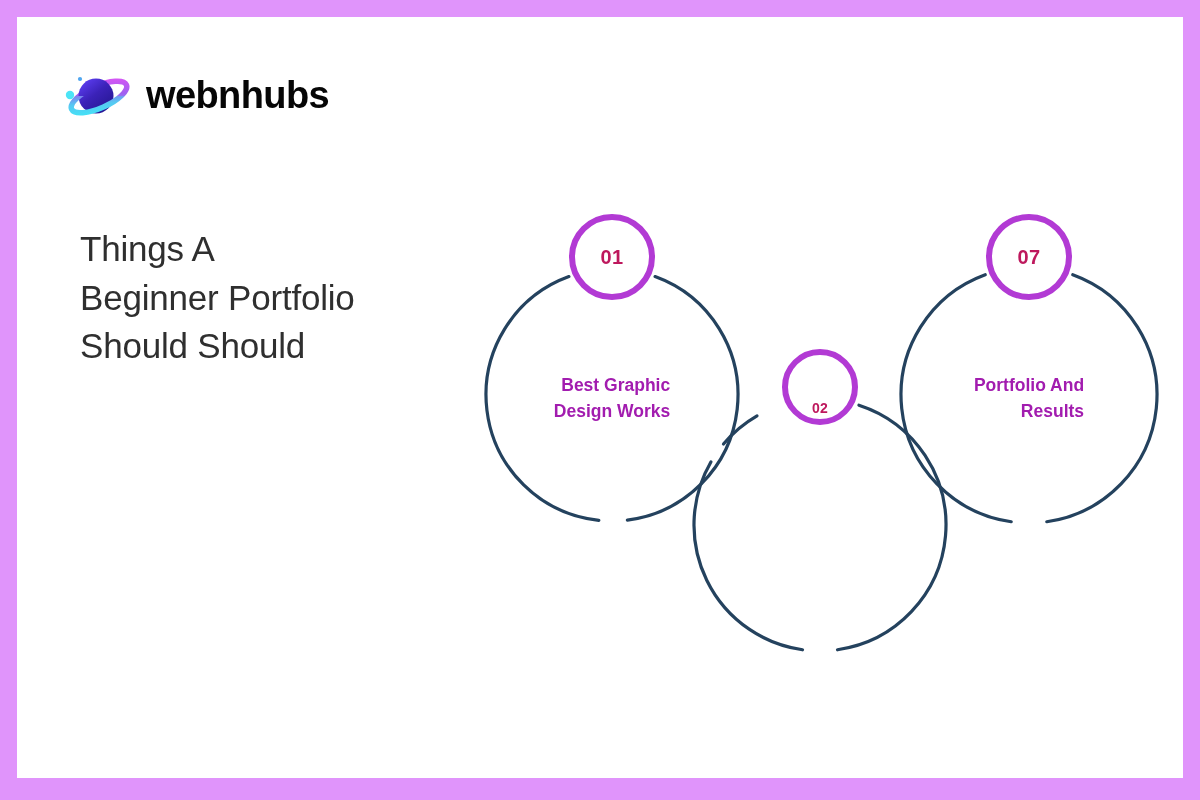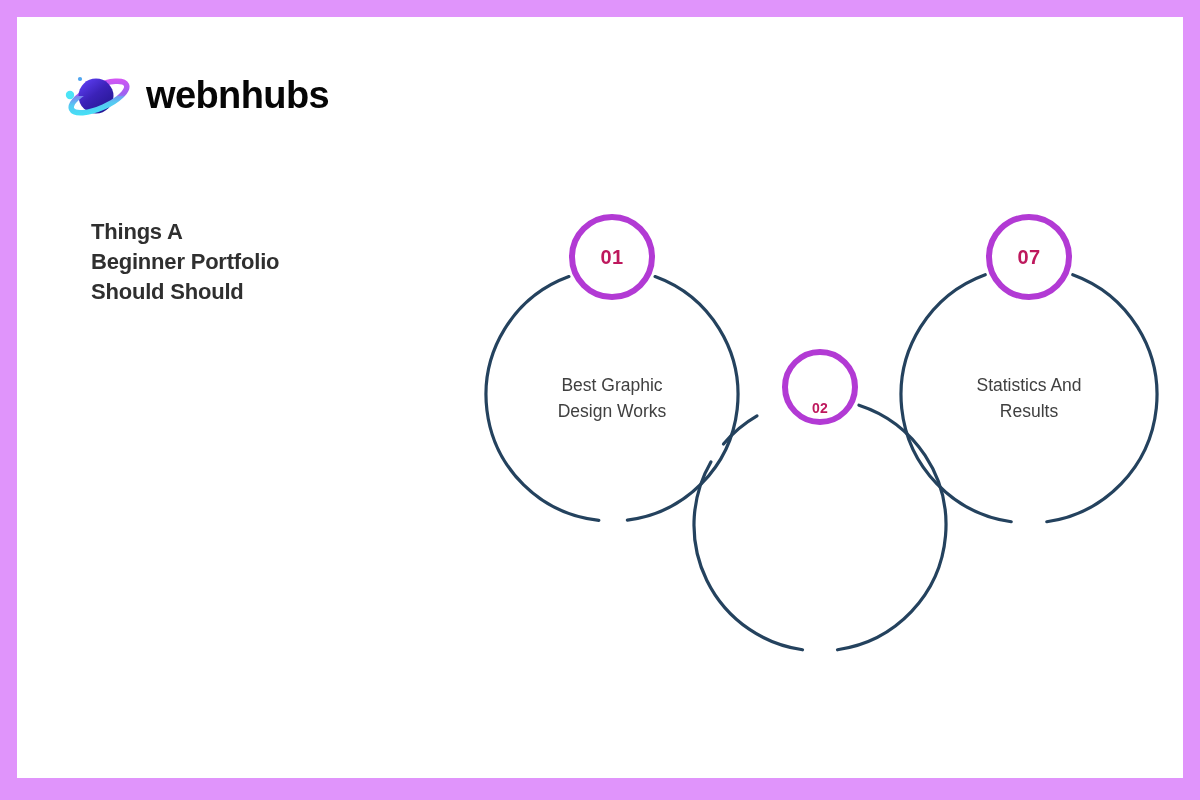--- a/index.html
+++ b/index.html
@@ -54,48 +54,48 @@
     font-weight: 700;
     letter-spacing: -0.6px;
     color: #060606;
     line-height: 1;
     white-space: nowrap;
   }
 
   
   .heading {
     position: absolute;
-    left: 74px;
+    left: 63px;
     top: 185px;
     width: 400px;
-    font-size: 22px;
-    font-weight: 700;
+    font-size: 35px;
+    font-weight: 400;
     line-height: 1.38;
     letter-spacing: -0.2px;
     color: #2f2f2f;
   }
   .heading-line { display: block; }
 
   
   .diagram {
     position: absolute;
     left: 0;
     top: 0;
     width: 1166px;
     height: 761px;
     overflow: visible;
   }
 
   .node-label {
     position: absolute;
-    text-align: center;
+    text-align: right;
     font-size: 17.5px;
     line-height: 1.5;
-    color: #404040;
-    font-weight: 400;
+    color: #a21caf;
+    font-weight: 700;
     white-space: pre-line;
     transform: translate(-50%, -50%);
     pointer-events: none;
   }
 
   .badge {
     position: absolute;
     border-radius: 50%;
     background: #ffffff;
     border: 6px solid #b23ad4;
@@ -177,21 +177,21 @@
             <path d="M 841.94 388.17 A 126 126 0 0 1 820.54 632.77" stroke="#24425e" stroke-width="3.2" fill="none" stroke-linecap="round"></path>
             <path d="M 785.46 632.77 A 126 126 0 0 1 693.88 445.00" stroke="#24425e" stroke-width="3.2" fill="none" stroke-linecap="round"></path>
             <path d="M 706.48 427.01 A 126 126 0 0 1 740.00 398.88" stroke="#24425e" stroke-width="3.2" fill="none" stroke-linecap="round"></path>
             <path d="M 1055.78 257.72 A 128 128 0 0 1 1029.81 504.75" stroke="#24425e" stroke-width="3.2" fill="none" stroke-linecap="round"></path>
             <path d="M 994.19 504.75 A 128 128 0 0 1 968.22 257.72" stroke="#24425e" stroke-width="3.2" fill="none" stroke-linecap="round"></path>
           </g>
       </svg>
 
       <div class="node-label" style="left:595px;top:381px;">Best Graphic
 Design Works</div>
-      <div class="node-label" style="left:1012px;top:381px;">Statistics And
+      <div class="node-label" style="left:1012px;top:381px;">Portfolio And
 Results</div>
 
       <div class="badge" style="left:595px;top:240px;width:86px;height:86px;">
         <span class="badge-num">01</span>
       </div>
       <div class="badge small" style="left:803px;top:370px;width:76px;height:76px;">
         <span class="badge-num">02</span>
       </div>
       <div class="badge" style="left:1012px;top:240px;width:86px;height:86px;">
         <span class="badge-num">07</span>

